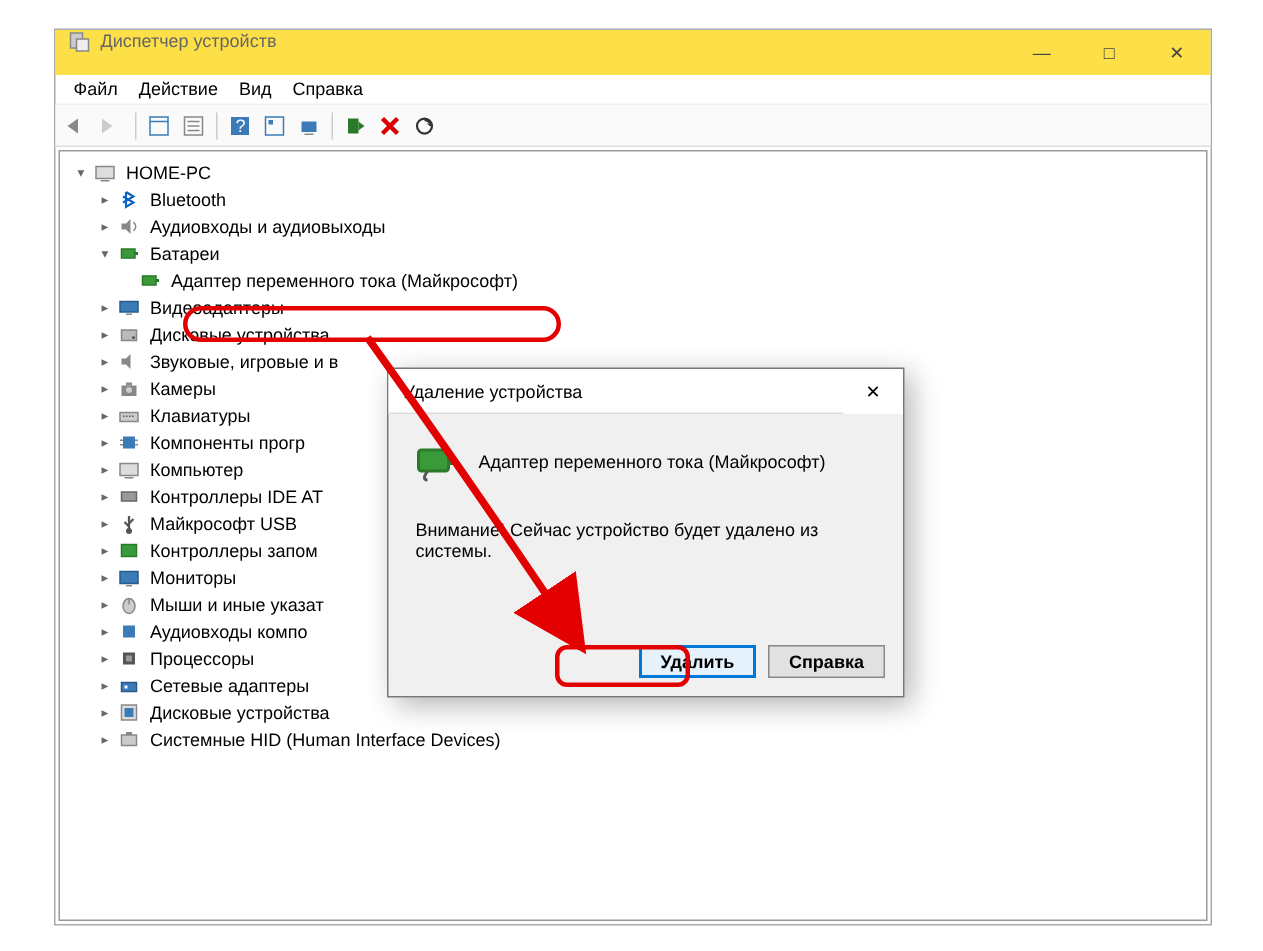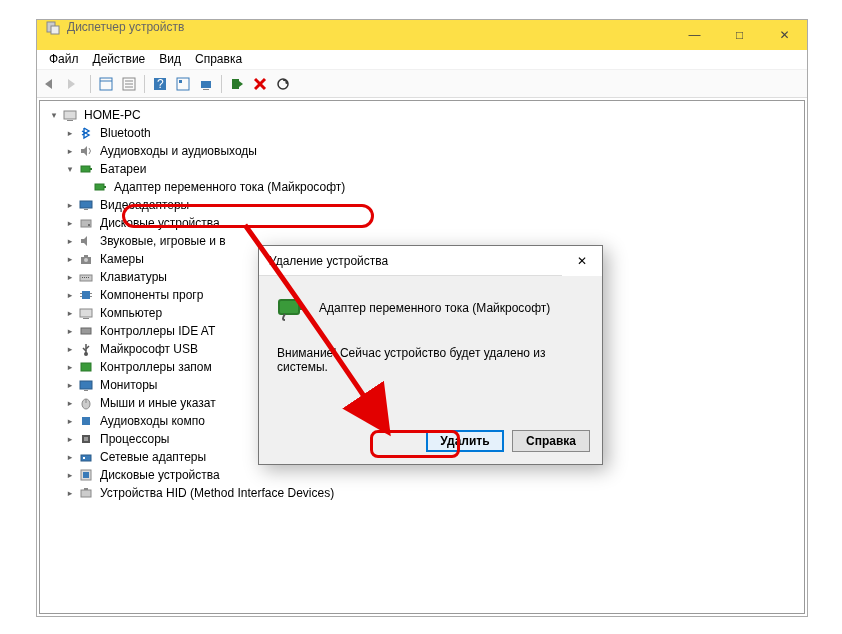--- a/index.html
+++ b/index.html
@@ -343,21 +343,21 @@
         <span class="nlabel">Дисковые устройства</span>
       </div>
     <div class="node" style="padding-left:24px">
         <span class="expander">▸</span>
         <span class="nicon">
           <svg width="14" height="14">
             <rect x="2" y="4" width="10" height="7" fill="#ccc" stroke="#888"></rect>
             <rect x="5" y="2" width="4" height="2" fill="#888"></rect>
           </svg>
         </span>
-        <span class="nlabel">Устройства HID (Method Interface Devices)</span>
+        <span class="nlabel">Системные HID (Human Interface Devices)</span>
       </div>
   </div>
 </div>
 
 <div class="dialog">
   <div class="dlg-title">
     <span>Удаление устройства</span>
     <div class="dlg-close">✕</div>
   </div>
   <div class="dlg-body">

